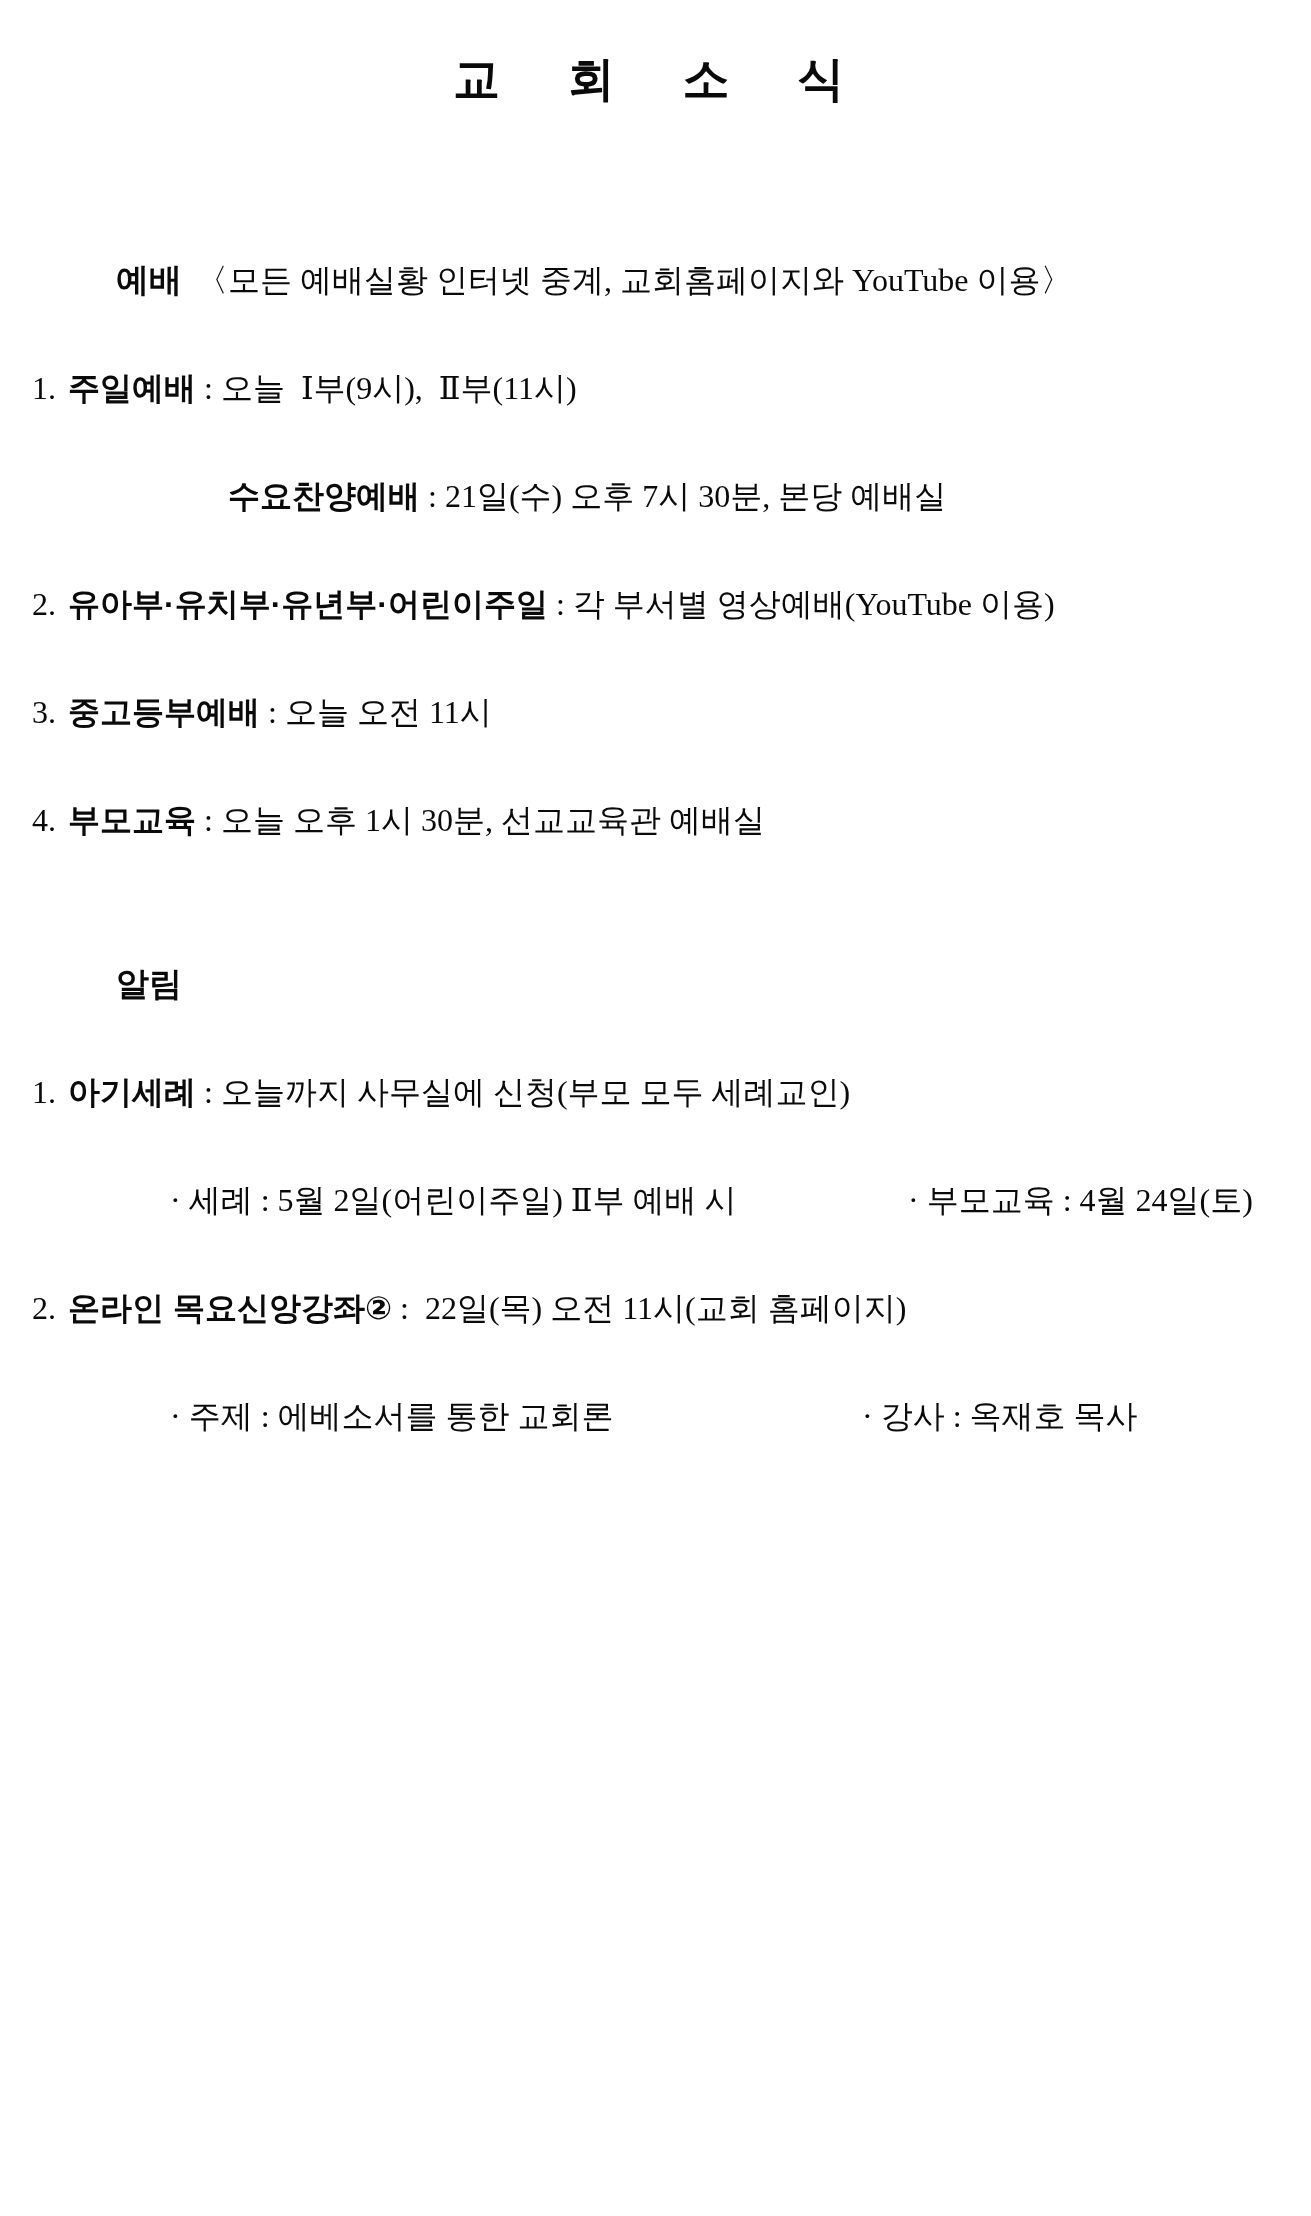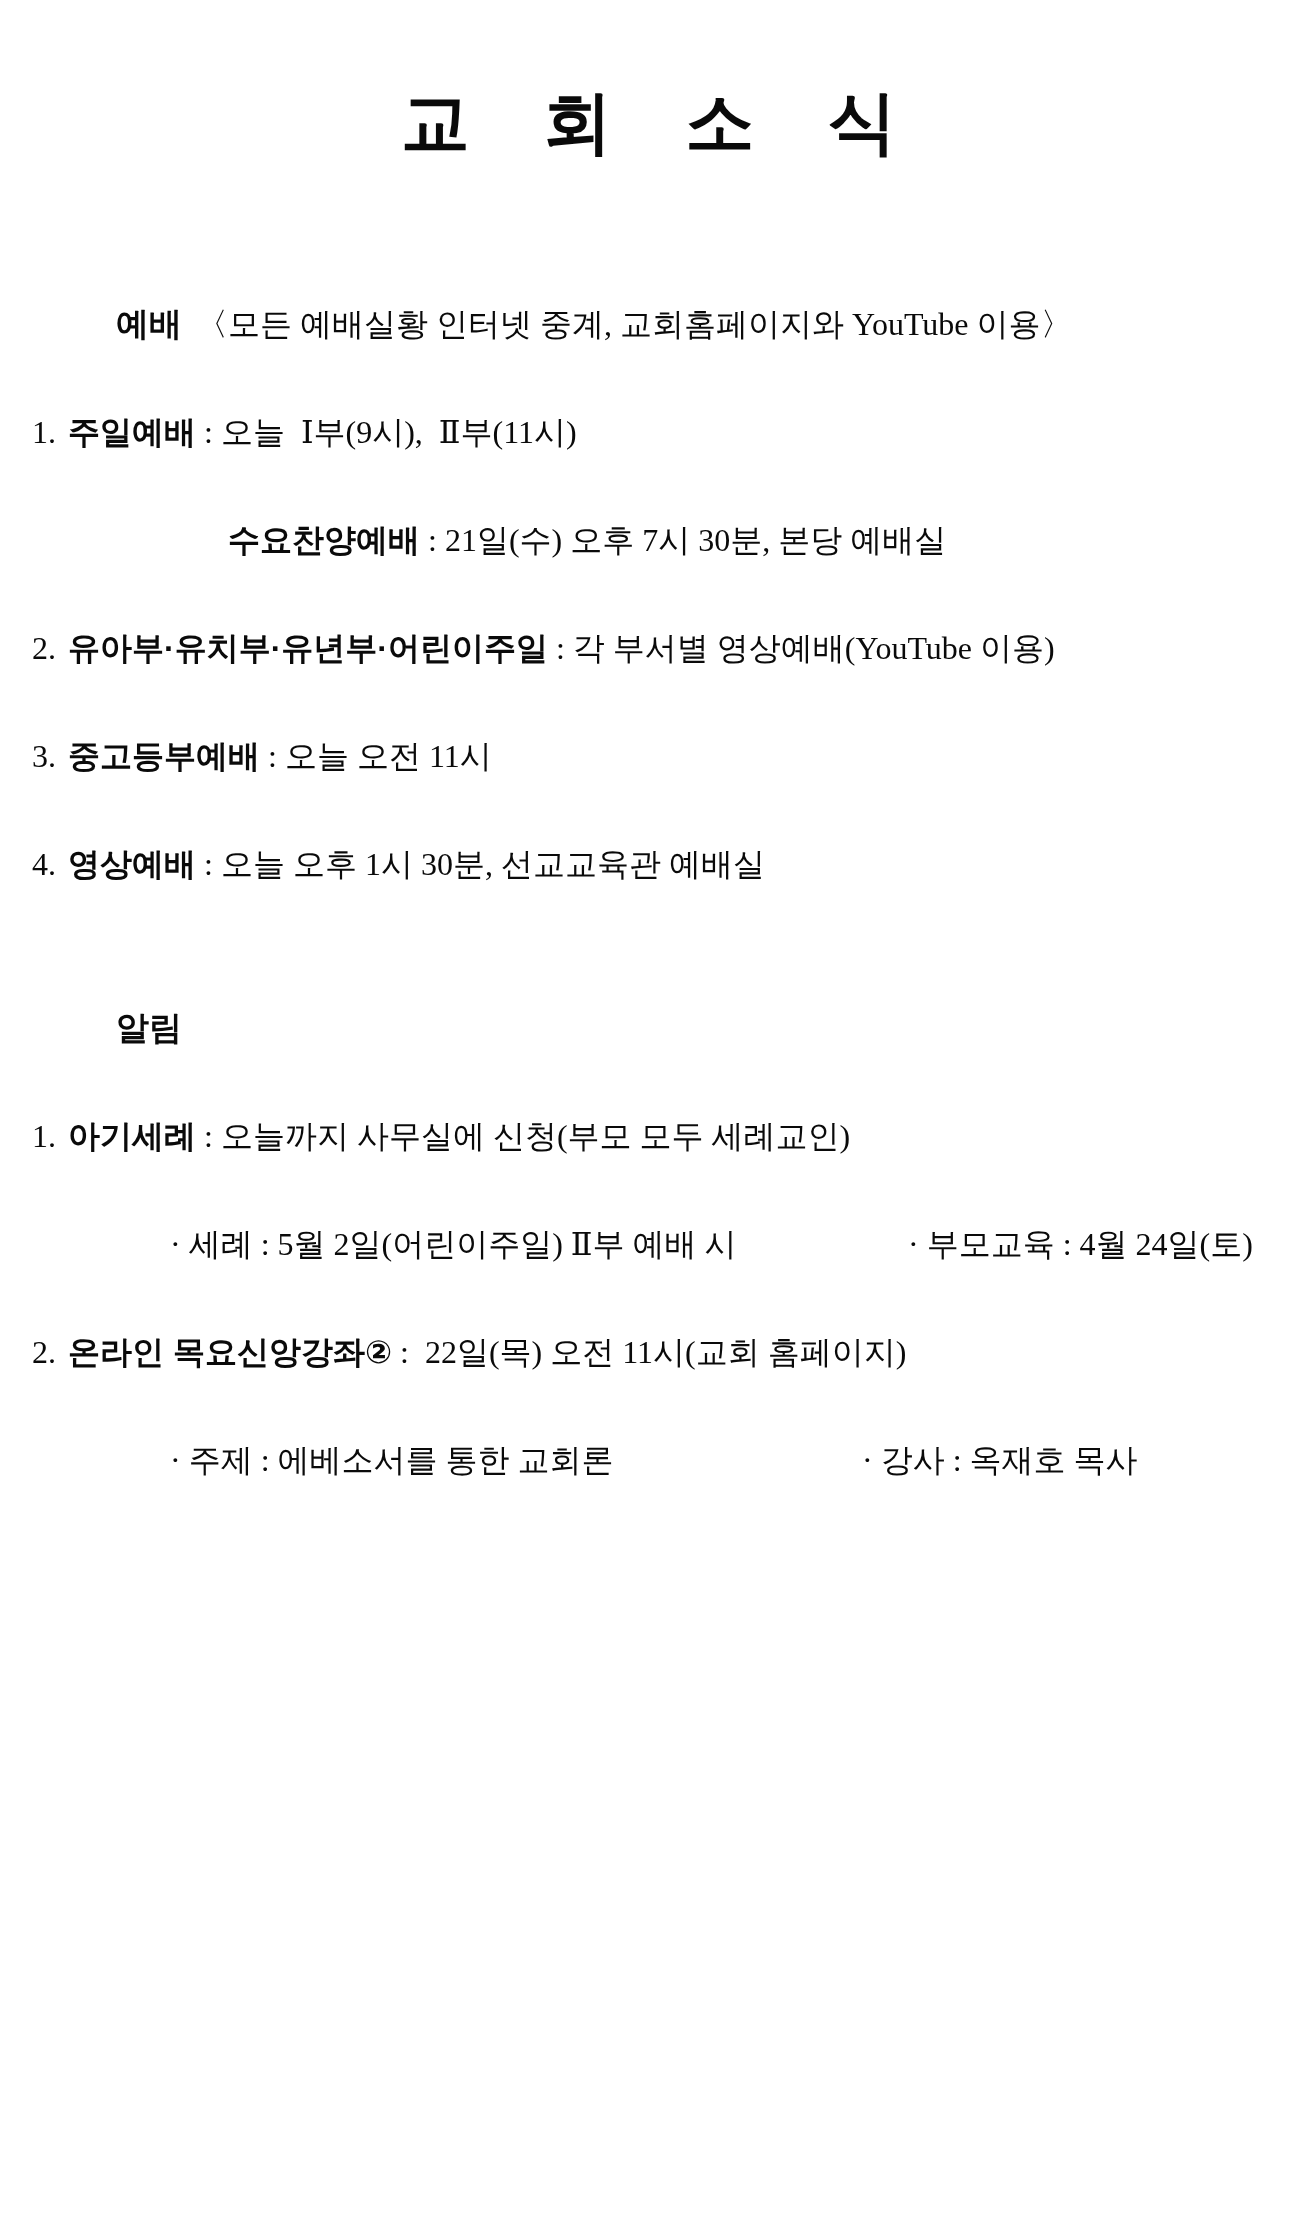--- a/index.html
+++ b/index.html
@@ -9,23 +9,23 @@
   }
   body {
     width: 1311px;
     min-height: 2216px;
     color: #0a0a0a;
     font-family: "Liberation Serif", "DejaVu Serif", serif;
     font-size: 32px;
     overflow: hidden;
   }
   .title {
-    margin-top: 92px;
+    margin-top: 48px;
     text-align: center;
-    font-size: 69px;
+    font-size: 47px;
     font-weight: 700;
     letter-spacing: 14px;
     word-spacing: 28px;
     line-height: 62px;
     font-family: "Liberation Serif", "DejaVu Serif", serif;
   }
   section { margin-top: 56px; }
   section.first { margin-top: 116px; }
   .line {
     line-height: 36px;
@@ -65,21 +65,21 @@
   <div class="line cont">
     <span class="label">수요찬양예배</span><span> : 21일(수) 오후 7시 30분, 본당 예배실</span>
   </div>
   <div class="line item">
     <span class="num">2.</span><span class="label">유아부·유치부·유년부·어린이주일</span><span> : 각 부서별 영상예배(YouTube 이용)</span>
   </div>
   <div class="line item">
     <span class="num">3.</span><span class="label">중고등부예배</span><span> : 오늘 오전 11시</span>
   </div>
   <div class="line item">
-    <span class="num">4.</span><span class="label">영상예배</span><span> : 오늘 오후 1시 30분, 선교교육관 예배실</span>
+    <span class="num">4.</span><span class="label">부모교육</span><span> : 오늘 오후 1시 30분, 선교교육관 예배실</span>
   </div>
 </section>
 
 <section>
   <div class="line hdr-line">
     <span class="hdr">알림</span>
   </div>
   <div class="line item">
     <span class="num">1.</span><span class="label">아기세례</span><span> : 오늘까지 사무실에 신청(부모 모두 세례교인)</span>
   </div>

